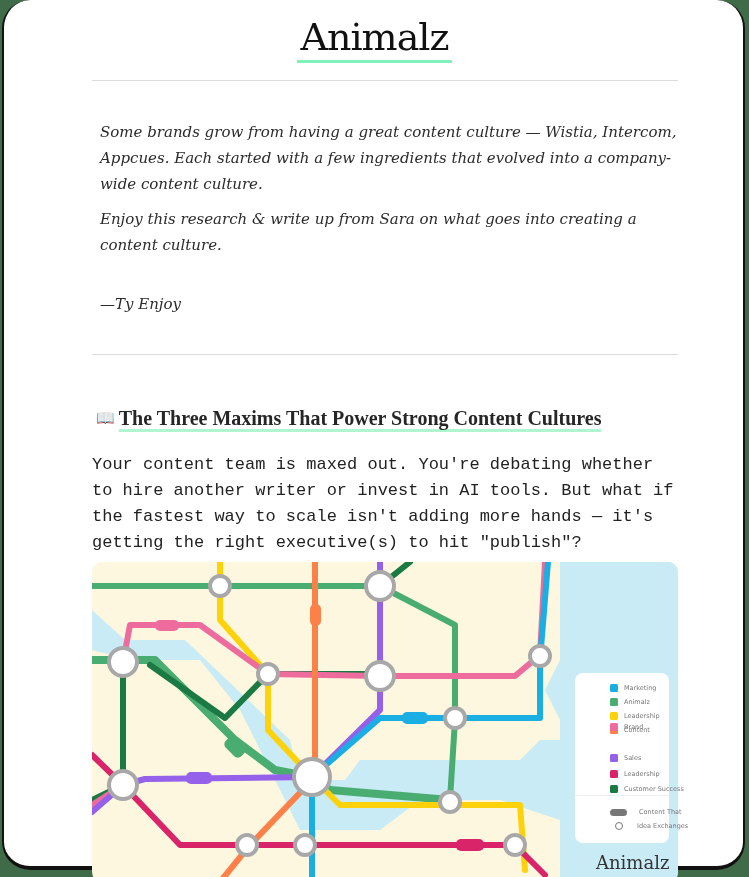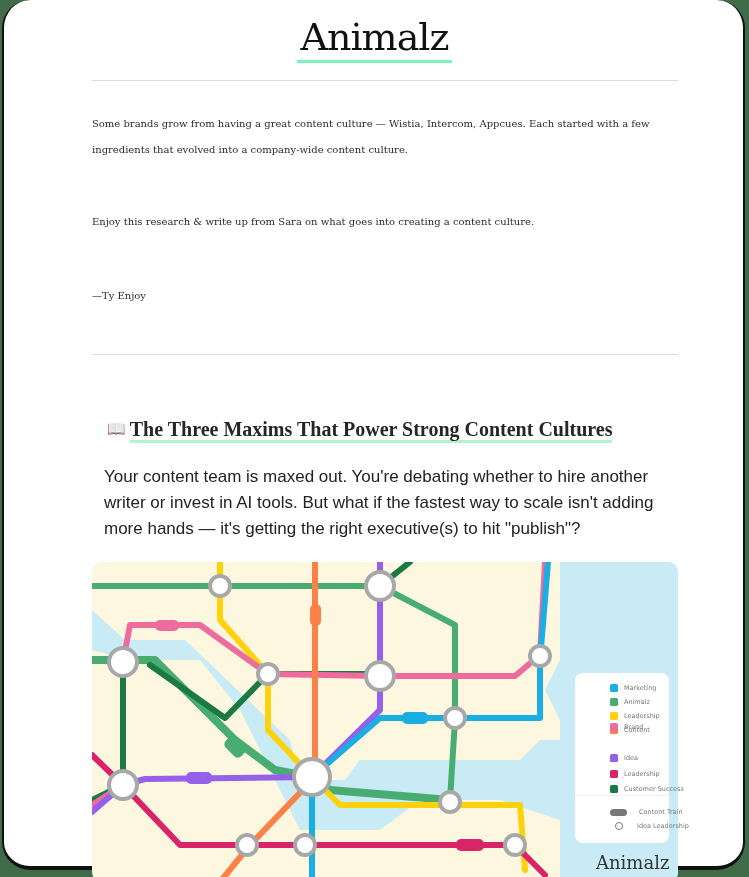--- a/index.html
+++ b/index.html
@@ -15,32 +15,32 @@
     box-sizing:border-box; overflow:hidden;
   }
   .logo-wrap { position:absolute; left:0; right:0; top:14px; text-align:center; }
   .logo {
     display:inline-block; font-family:"DejaVu Serif", serif; font-size:38px; color:#111;
     letter-spacing:-1px; line-height:46px; padding:0 4px;
     border-bottom:3px solid #7ef2b8;
   }
   .rule { position:absolute; left:92px; width:586px; height:1px; background:#dcdcdc; }
   .intro {
-    position:absolute; left:92px; width:586px; 
-    font-family:"DejaVu Serif", serif; font-size:10px; line-height:26px; color:#2b2b2b; margin:0;
+    position:absolute; left:92px; width:586px; font-style:italic;
+    font-family:"DejaVu Serif", serif; font-size:15px; line-height:26px; color:#2b2b2b; margin:8px;
   }
   .h2 {
-    position:absolute; left:92px; top:400px; margin:15px; font-family:"Liberation Serif", serif;
+    position:absolute; left:92px; top:400px; margin:4px; font-family:"Liberation Serif", serif;
     font-weight:bold; font-size:20px; color:#262626; line-height:28px;
   }
   .h2 .book { font-size:15px; margin-right:4px; vertical-align:2px; }
   .h2 .title { border-bottom:3px solid #aef5d0; }
   .lede {
-    position:absolute; left:92px; width:590px; top:452px; margin:12px;
-    font-family:Liberation Sans, sans-serif; font-size:17px; line-height:26px; color:#222;
+    position:absolute; left:92px; width:590px; top:452px; margin:0;
+    font-family:Liberation Mono, monospace; font-size:17px; line-height:26px; color:#222;
   }
   .map {
     position:absolute; left:92px; top:562px; width:586px; height:320px;
     border-radius:10px; overflow:hidden;
   }
   .legend {
     position:absolute; left:575px; top:673px; width:94px; height:170px; background:#fff;
     border-radius:8px; font-family:"DejaVu Sans", sans-serif; font-size:6.5px; color:#777;
   }
   .legend .row { position:absolute; left:10px; height:10px; line-height:10px; white-space:nowrap;padding-left:25px; }
@@ -55,21 +55,21 @@
 
 <div class="frame"></div>
 
 <div class="logo-wrap">
   <span class="logo">Animalz</span>
 </div>
 
 <div class="rule" style="top:80px"></div>
 
 <p class="intro" style="top:111px">Some brands grow from having a great content culture — Wistia, Intercom, Appcues. Each started with a few ingredients that evolved into a company-wide content culture.</p>
-<p class="intro" style="top:209px">Enjoy this research &amp; write up from Sara on what goes into creating a content culture.</p>
+<p class="intro" style="top:198px">Enjoy this research &amp; write up from Sara on what goes into creating a content culture.</p>
 <p class="intro" style="top:283px">—Ty Enjoy</p>
 
 <div class="rule" style="top:354px"></div>
 
 <h2 class="h2">
   <span class="book">📖</span><span class="title">The Three Maxims That Power Strong Content Cultures</span>
 </h2>
 
 <p class="lede">Your content team is maxed out. You're debating whether to hire another writer or invest in AI tools. But what if the fastest way to scale isn't adding more hands — it's getting the right executive(s) to hit "publish"?</p>
 
@@ -128,21 +128,21 @@
     </g>
   </svg>
 </div>
 
 <div class="legend">
   <div class="row" style="top:10px"><span class="sw" style="background:#1aaee3"></span><span>Marketing</span></div>
   <div class="row" style="top:24px"><span class="sw" style="background:#49ad72"></span><span>Animalz</span></div>
   <div class="row" style="top:38px"><span class="sw" style="background:#fdd20a"></span><span>Leadership</span></div>
   <div class="row" style="top:52px"><span class="sw" style="background:#fb8149"></span><span>Content</span></div>
   <div class="row" style="top:49px"><span class="sw" style="background:#ee6b9e"></span><span>Brand</span></div>
-  <div class="row" style="top:80px"><span class="sw" style="background:#9560ea"></span><span>Idea</span></div>
+  <div class="row" style="top:80px"><span class="sw" style="background:#9560ea"></span><span>Sales</span></div>
   <div class="row" style="top:111px"><span class="sw" style="background:#1b7a43"></span><span>Customer Success</span></div>
   <div class="row" style="top:96px"><span class="sw" style="background:#d9246a"></span><span>Leadership</span></div>
   <hr>
-  <div class="row" style="top:134px"><span class="train"></span><span>Content Train</span></div>
-  <div class="row" style="top:148px"><span class="ring"></span><span>Idea Leadership</span></div>
+  <div class="row" style="top:134px"><span class="train"></span><span>Content That</span></div>
+  <div class="row" style="top:148px"><span class="ring"></span><span>Idea Exchanges</span></div>
 </div>
 
 <div class="wm">Animalz</div>
 
 </body></html>

